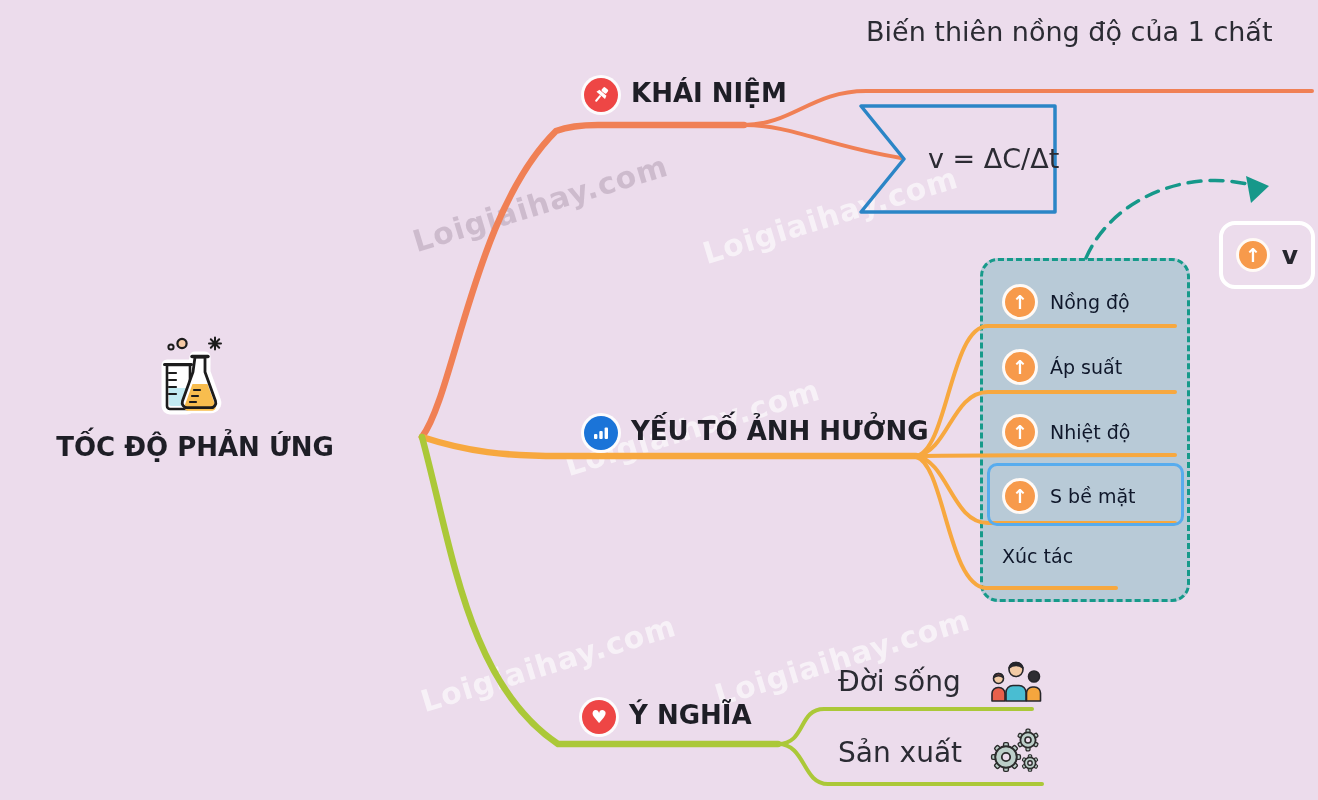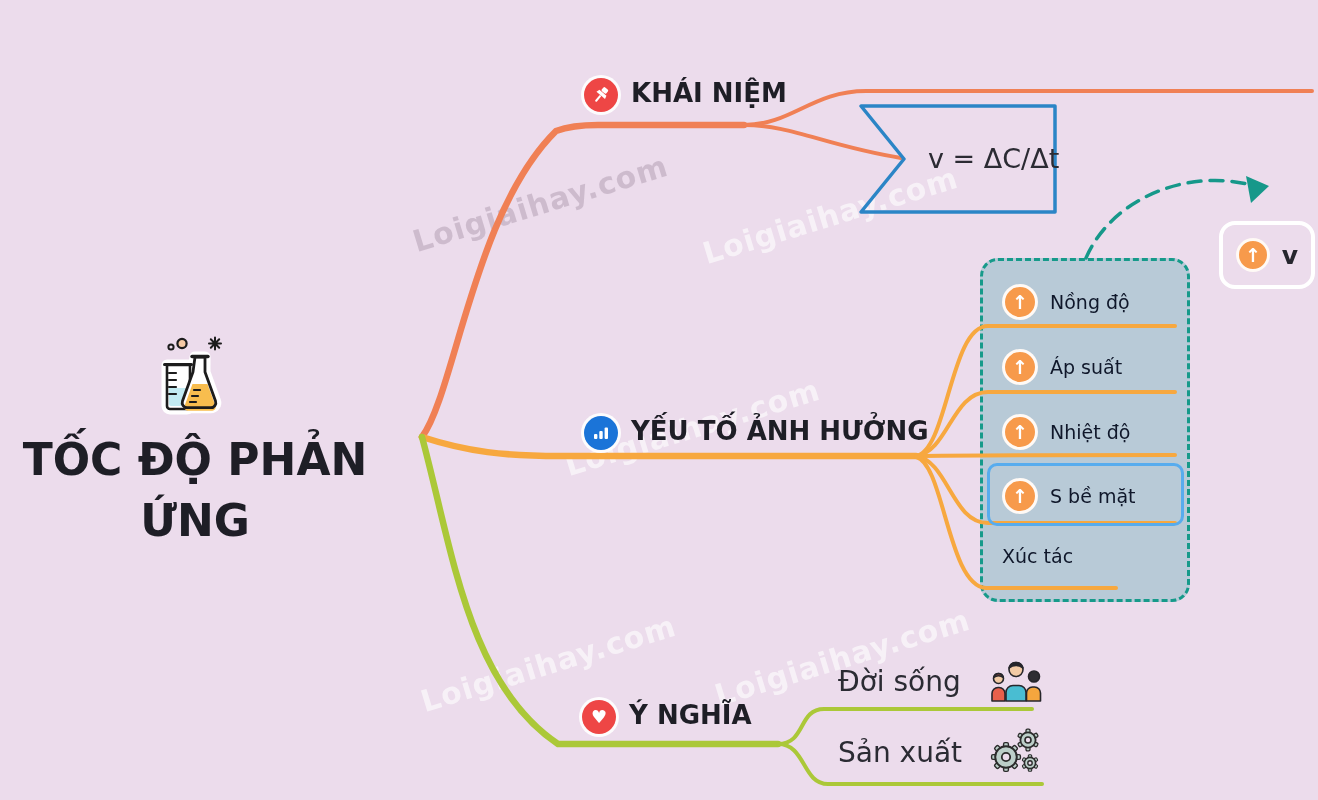--- a/index.html
+++ b/index.html
@@ -14,21 +14,21 @@
   .wm{
     position:absolute;font-weight:bold;font-size:30px;
     transform:rotate(-17deg);white-space:nowrap;pointer-events:none;z-index:0;
     letter-spacing:1px;
   }
   .wm-dark{color:rgba(125,105,125,.28);}
   .wm-light{color:rgba(255,255,255,.60);}
   
   .root-title{
     left:6px;top:430px;width:378px;text-align:center;
-    font-size:44px;font-weight:800;line-height:1.38;color:#1e1e26;z-index:3;
+    font-size:26px;font-weight:800;line-height:1.38;color:#1e1e26;z-index:3;
   }
   
   .branch-label{display:flex;align-items:flex-start;gap:13px;z-index:3;}
   .branch-label .txt{font-size:26px;font-weight:800;color:#1e1e26;white-space:nowrap;}
   .lbl-circle{
     width:34px;height:34px;border-radius:50%;flex:0 0 auto;
     display:flex;align-items:center;justify-content:center;
     box-shadow:0 0 0 3px rgba(255,255,255,.9);
   }
   .lbl-red{background:#ee4645;}
@@ -150,20 +150,21 @@
         <rect x="-3" y="-8.5" width="6" height="5" rx="1.4"></rect>
         <path d="M-4.6,-3 h9.2 l1,3.4 h-11.2 z"></path>
         <rect x="-1" y="0.5" width="2" height="8" rx="1"></rect>
       </g>
     </svg>
   </span>
   <span class="txt">KHÁI NIỆM</span>
 </div>
 
 <div class="abs definition">
+  <div>Biến thiên nồng độ của 1 chất</div>
 </div>
 
 <div class="abs formula">v = ΔC/Δt</div>
 
 <div class="abs branch-label" style="left:584px;top:416px;">
   <span class="lbl-circle lbl-blue">
     <svg width="18" height="18" viewBox="0 0 18 18" fill="#fff">
       <rect x="2" y="10" width="3.4" height="5" rx="1"></rect>
       <rect x="7.3" y="7" width="3.4" height="8" rx="1"></rect>
       <rect x="12.6" y="3.5" width="3.4" height="11.5" rx="1"></rect>

